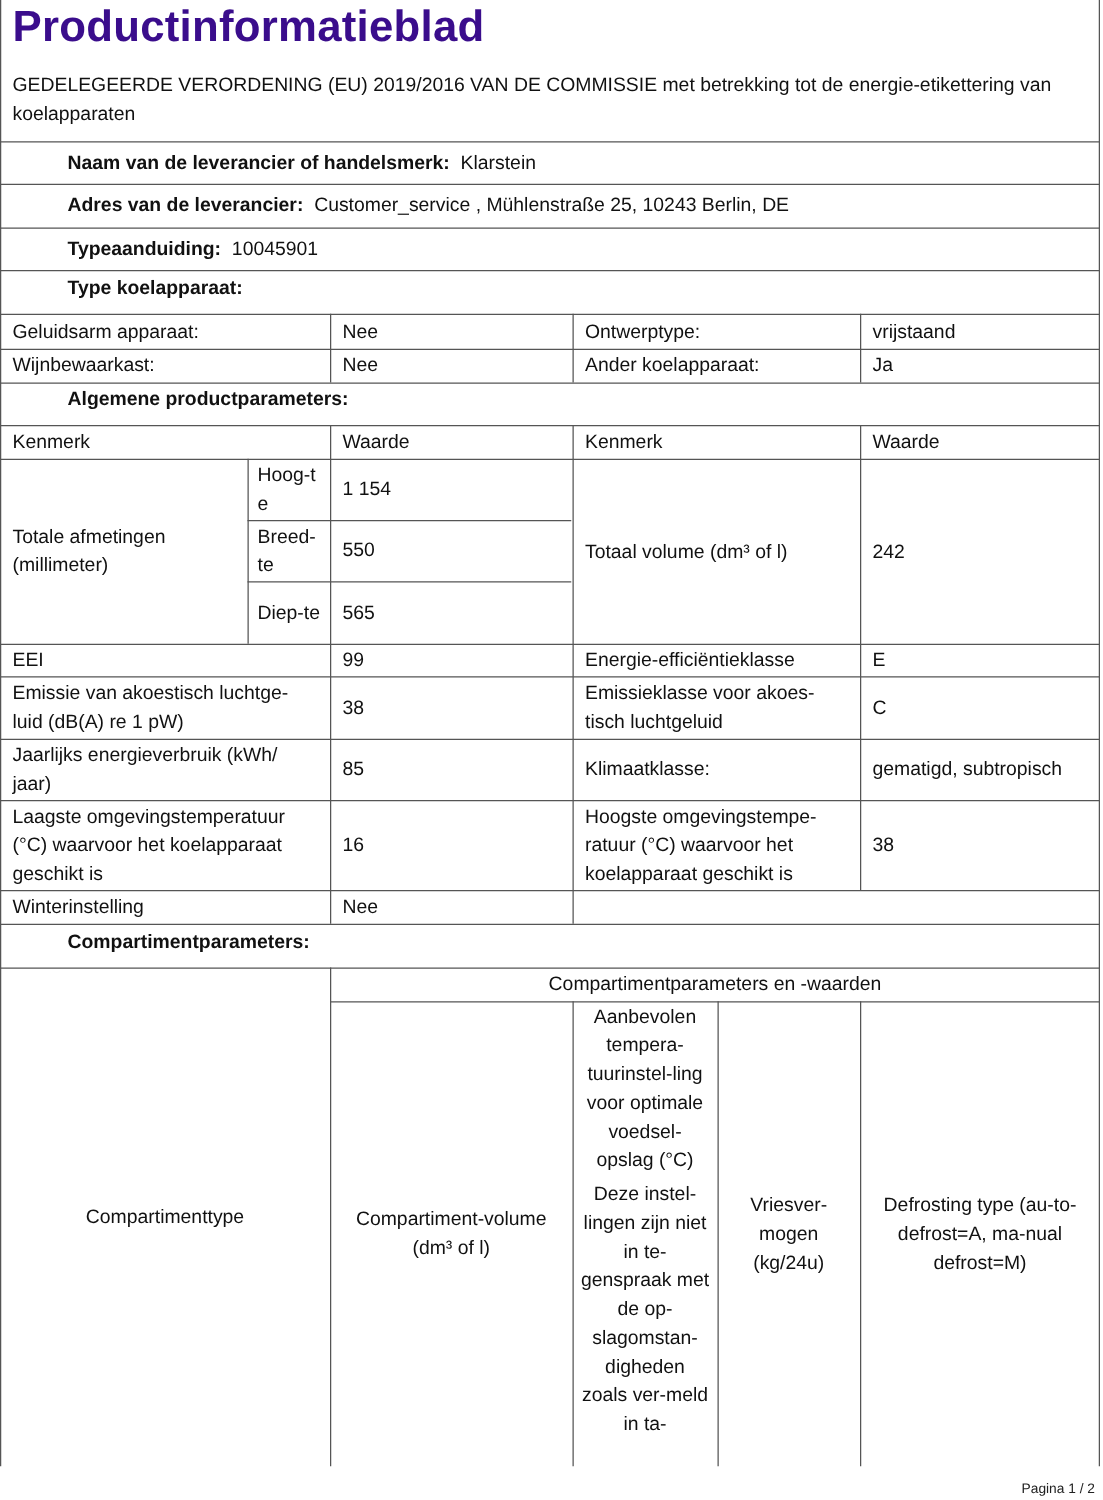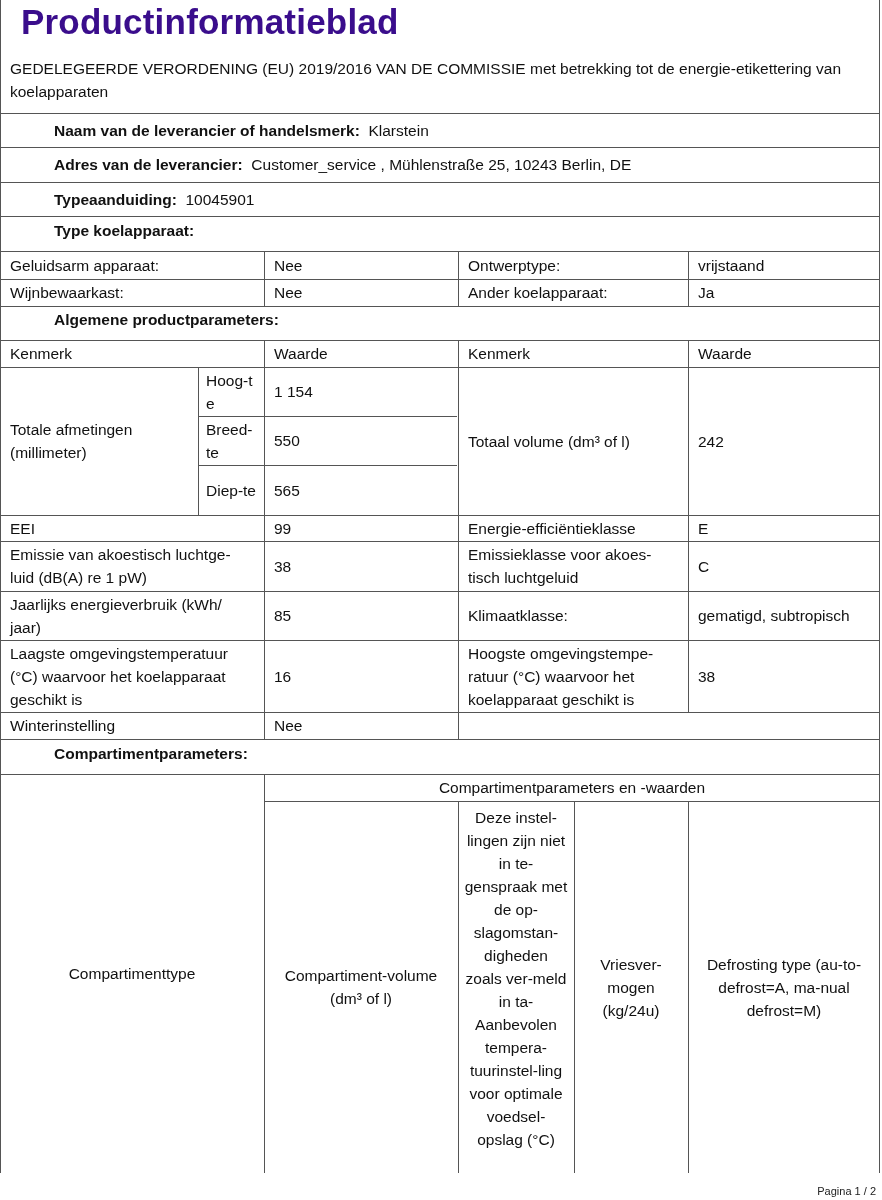--- a/index.html
+++ b/index.html
@@ -8,21 +8,21 @@
     font-family: "Liberation Sans", "DejaVu Sans", sans-serif;
     color: #111; font-size: 15.5px;
   }
   .frame {
     position: absolute; left: 0; top: 0; width: 880px; height: 1173px;
     border-left: 1.5px solid #555; border-right: 1.5px solid #555;
     box-sizing: border-box;
   }
   .title {
     position: absolute; left: 10px; top: 2px;
-    font-size: 35px; font-weight: bold; color: #3a0d8c; letter-spacing: 0.2px; margin-left: 11px;
+    font-size: 35px; font-weight: bold; color: #3a0d8c; letter-spacing: 0.2px;
   }
   .subtitle {
     position: absolute; left: 10px; top: 57px; width: 865px;
     font-size: 15.5px; line-height: 23px;
   }
   .abs { position: absolute; box-sizing: border-box; }
   .hline { position: absolute; left: 0; width: 880px; height: 0; border-top: 1.5px solid #555; }
   .vline { position: absolute; width: 0; border-left: 1.5px solid #555; }
   .cell {
     position: absolute; box-sizing: border-box; padding: 0 10px;
@@ -137,19 +137,19 @@
 
 <div class="cell" style="left:0;top:712px;width:264px;height:27px">Winterinstelling</div>
 <div class="cell" style="left:264px;top:712px;width:194px;height:27px">Nee</div>
 
 <div class="cell bold" style="left:0;top:739px;width:880px;height:28px">Compartimentparameters:</div>
 
 <div class="cell center" style="left:0;top:774px;width:264px;height:399px">Compartimenttype</div>
 <div class="cell center" style="left:264px;top:774px;width:616px;height:27px">Compartimentparameters en -waarden</div>
 <div class="cell center" style="left:264px;top:801px;width:194px;height:372px">Compartiment-volume (dm³ of l)</div>
 <div class="abs ctext" style="left:464px;top:802px;width:104px;overflow:hidden;height:370px">
+  <div>Aanbevolen tempera-tuurinstel-ling voor optimale voedsel-opslag (°C)</div>
   <div style="margin-top:4px">Deze instel-lingen zijn niet in te-genspraak met de op-slagomstan-digheden zoals ver-meld in ta-</div>
-  <div>Aanbevolen tempera-tuurinstel-ling voor optimale voedsel-opslag (°C)</div>
 </div>
 <div class="cell center" style="left:574px;top:801px;width:114px;height:372px;padding:0 16px">Vriesver-mogen (kg/24u)</div>
 <div class="cell center" style="left:688px;top:801px;width:192px;height:372px;padding:0 14px">Defrosting type (au-to-defrost=A, ma-nual defrost=M)</div>
 
 <div class="pagenum">Pagina 1 / 2</div>
 
 </body></html>

